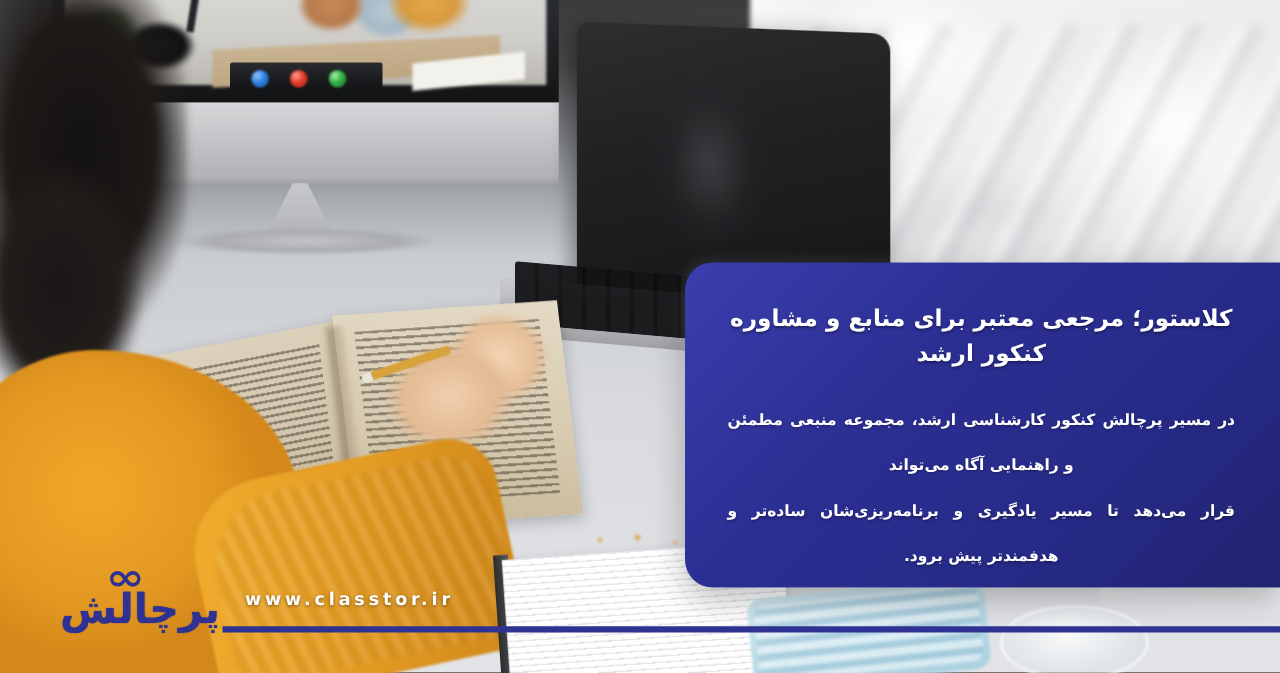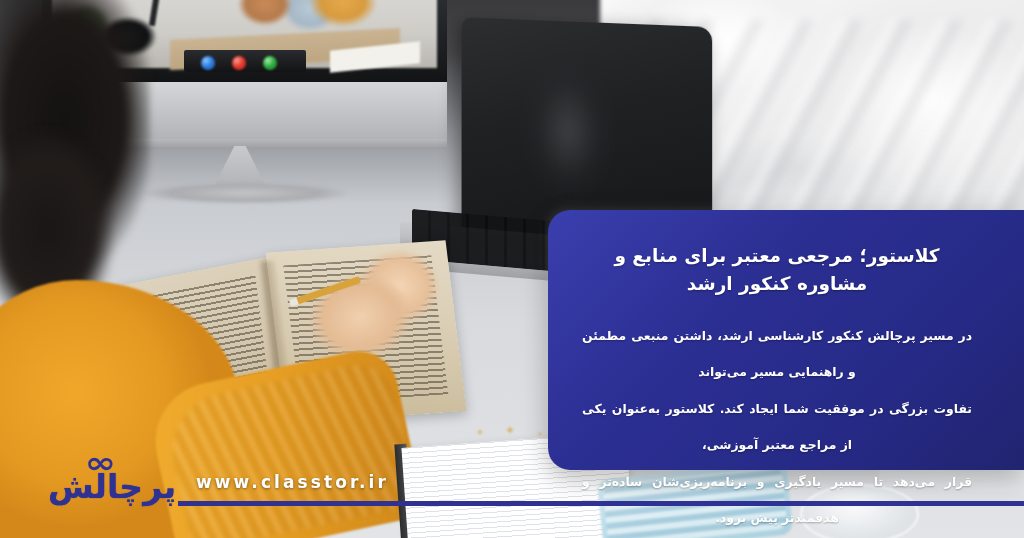--- a/index.html
+++ b/index.html
@@ -270,21 +270,21 @@
 
   
   .panel{
     position:absolute;
     left:548px;top:210px;
     width:476px;height:260px;
     background:linear-gradient(135deg,#3a3fae 0%,#2c2f93 35%,#262a86 70%,#21246f 100%);
     border-radius:22px 0 0 22px;
     box-shadow:-2px -2px 10px rgba(255,255,255,.10), 0 8px 26px rgba(0,0,0,.28);
     direction:rtl;
-    padding:26px 52px 20px 34px;
+    padding:26px 36px 20px 34px;
     box-sizing:border-box;
     color:#ffffff;
   }
   .panel-title{
     font-size:18.5px;
     font-weight:bold;
     line-height:1.5;
     text-align:center;
     letter-spacing:0;
     margin:6px 0 20px 0;
@@ -320,21 +320,21 @@
     font-size:33px;
     font-weight:bold;
     direction:rtl;
     margin-top:-8px;
     color:#2f3293;
     text-shadow:0 0 1px #2f3293;
   }
   .site-url{
     position:absolute;left:196px;top:472px;
     color:#ffffff;
-    font-size:17px;
+    font-size:14px;
     font-weight:bold;
     letter-spacing:3.1px;
     direction:ltr;
     text-shadow:0 1px 3px rgba(0,0,0,.45);
   }
   .rule{
     position:absolute;left:178px;top:501px;width:846px;height:5px;
     background:#2f3293;
   }
 </style>
@@ -398,22 +398,21 @@
     <div class="notebook"></div>
     <div class="mask"></div>
     <div class="mask-pleats"></div>
     <div class="paper-br"></div>
     <div class="glass"></div>
   </div>
 
   <div class="panel">
     <div class="panel-title">کلاستور؛ مرجعی معتبر برای منابع و مشاوره کنکور ارشد</div>
     <div class="panel-body">
-      <p>در مسیر پرچالش کنکور کارشناسی ارشد، داشتن منبعی مطمئن و راهنمایی مسیر می‌تواند</p>
-      <p>تفاوت بزرگی در موفقیت شما ایجاد کند. کلاستور به‌عنوان یکی از مراجع معتبر آموزشی،</p>
+      <p>در مسیر پرچالش کنکور کارشناسی ارشد، مجموعه منبعی مطمئن و راهنمایی آگاه می‌تواند</p>
       <p>قرار می‌دهد تا مسیر یادگیری و برنامه‌ریزی‌شان ساده‌تر و هدفمندتر پیش برود.</p>
     </div>
   </div>
 
   <div class="logo">
     <span class="logo-infinity">∞</span>
     <span class="logo-word">پرچالش</span>
   </div>
 
   <div class="site-url">www.classtor.ir</div>

